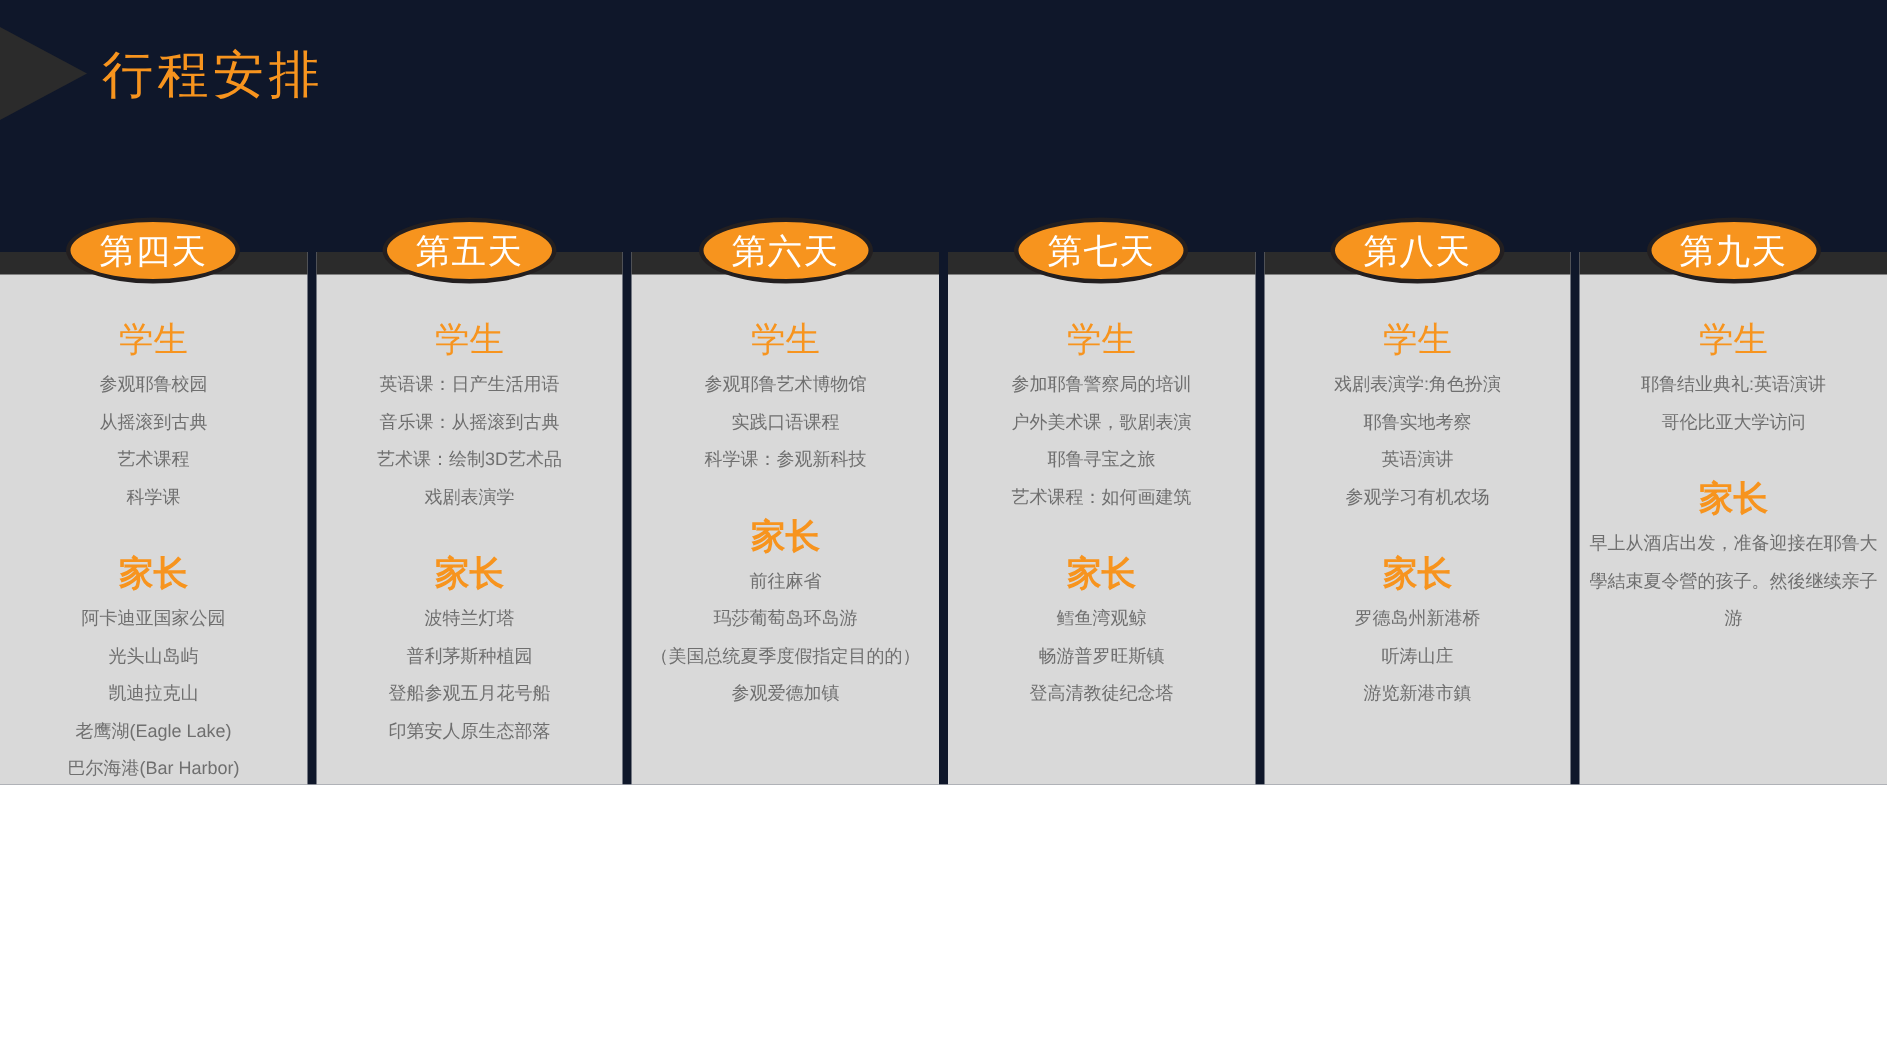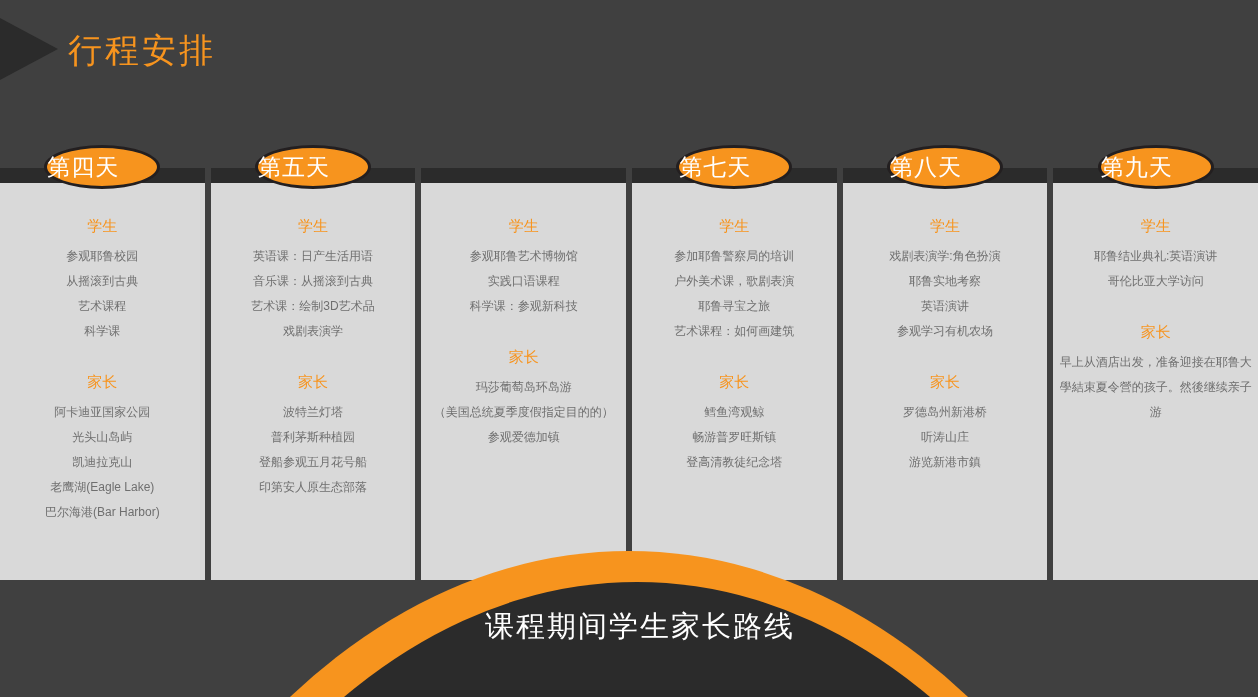--- a/index.html
+++ b/index.html
@@ -8,22 +8,22 @@
     width: 1258px;
     height: 697px;
     overflow: hidden;
     background: #ffffff;
     font-family: "Liberation Sans", "DejaVu Sans", sans-serif;
   }
 
   #slide {
     position: relative;
     width: 1258px;
-    height: 697px;
-    background: #404040;
+    height: 523px;
+    background: #0f172a;
     overflow: hidden;
   }
 
   
   #title-arrow {
     position: absolute;
     left: 0px;
     top: 18px;
     width: 58px;
     height: 62px;
@@ -78,38 +78,39 @@
     left: 50%;
     transform: translateX(-50%);
     width: 116px;
     height: 44px;
     border-radius: 50%;
     background: #F7941E;
     border: 3px solid #231f20;
     color: #ffffff;
     font-size: 23px;
     line-height: 38px;
+    text-align: center;
     letter-spacing: 1px;
     z-index: 5;
   }
 
   .col-body {
     width: 100%;
     padding: 26px 4px 0 4px;
     text-align: center;
   }
 
   .section-head {
     color: #F7941E;
-    font-size: 15px;
+    font-size: 23px;
     line-height: 32px;
     margin-bottom: 2px;
   }
 
-  .section-head.parent-head { margin-top: 22px; }
+  .section-head.parent-head { margin-top: 22px; font-weight: bold; }
 
   .section-line {
     color: #6f6f6f;
     font-size: 12px;
     line-height: 25px;
     white-space: nowrap;
   }
 
   .section-line.wrap { white-space: normal; }
 
@@ -193,26 +194,28 @@
           <div class="section-line">戏剧表演学</div>
           <div class="section-head parent-head">家长</div>
           <div class="section-line">波特兰灯塔</div>
           <div class="section-line">普利茅斯种植园</div>
           <div class="section-line">登船参观五月花号船</div>
           <div class="section-line">印第安人原生态部落</div>
         </div>
       </div>
       <div class="day-column">
         <div class="col-topbar"></div>
+        <div class="day-badge">第六天</div>
         <div class="col-body">
           <div class="section-head">学生</div>
           <div class="section-line">参观耶鲁艺术博物馆</div>
           <div class="section-line">实践口语课程</div>
           <div class="section-line">科学课：参观新科技</div>
           <div class="section-head parent-head">家长</div>
+          <div class="section-line">前往麻省</div>
           <div class="section-line">玛莎葡萄岛环岛游</div>
           <div class="section-line wrap">（美国总统夏季度假指定目的的）</div>
           <div class="section-line">参观爱德加镇</div>
         </div>
       </div>
       <div class="day-column">
         <div class="col-topbar"></div>
         <div class="day-badge">第七天</div>
         <div class="col-body">
           <div class="section-head">学生</div>

